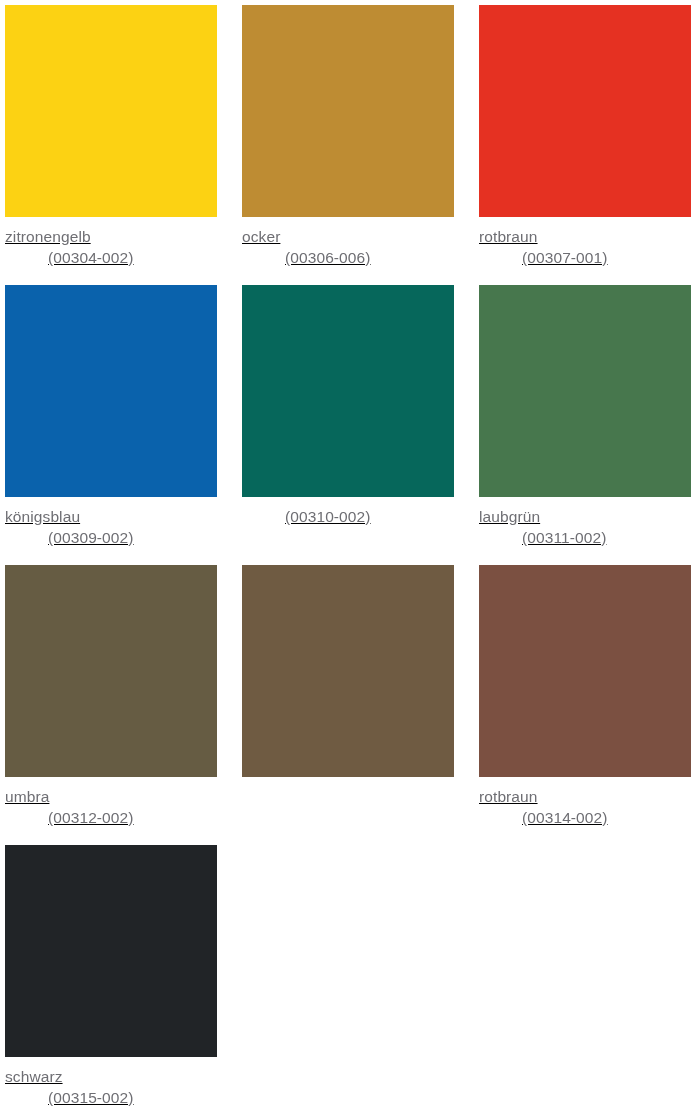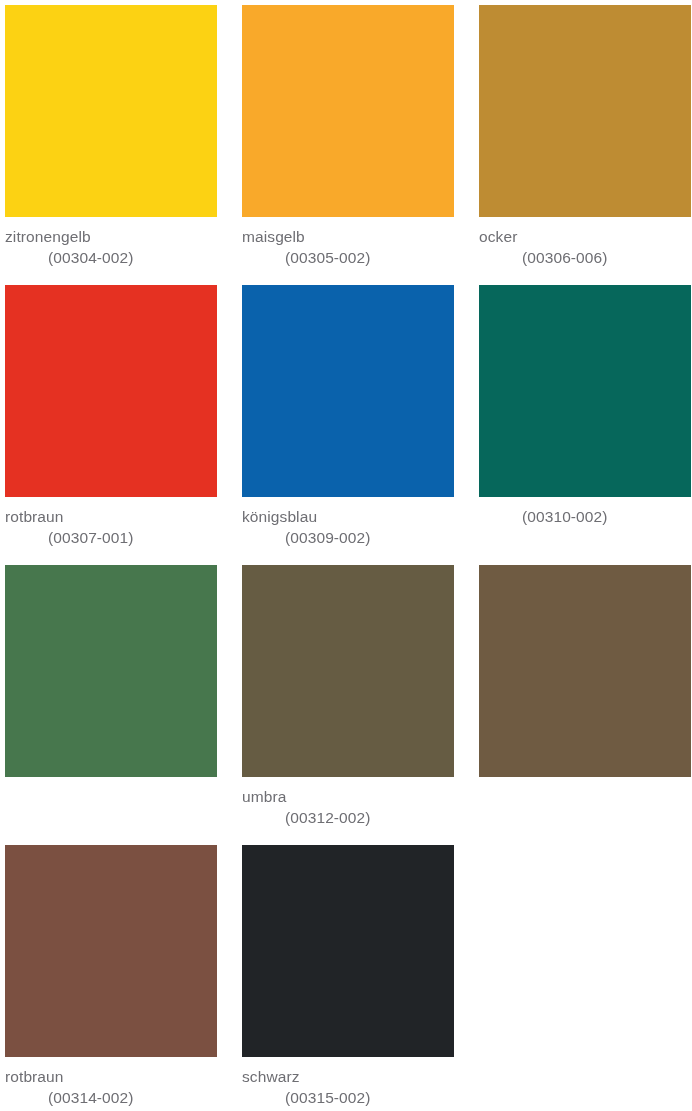--- a/index.html
+++ b/index.html
@@ -25,20 +25,21 @@
     grid-auto-rows: 280px;
     column-gap: 0px;
     row-gap: 0px;
   }
 
   .swatch-cell {
     width: 201px;
     height: 280px;
     box-sizing: border-box;
     position: relative;
+    text-decoration: underline;
   }
 
   .swatch-chip {
     width: 212px;
     height: 212px;
     display: block;
     background: #cccccc;
   }
 
   .swatch-caption {
@@ -66,27 +67,20 @@
 
 <div class="palette-grid" id="palette-grid">
     <div class="swatch-cell">
     <div class="swatch-chip" title="zitronengelb" style="background: rgb(252, 210, 19);"></div>
     <div class="swatch-caption">
       <span class="swatch-name">zitronengelb</span>
       <span class="swatch-code">(00304-002)</span>
     </div>
   </div>
     <div class="swatch-cell">
-    <div class="swatch-chip" title="maisgelb" style="background: rgb(249, 169, 42);"></div>
-    <div class="swatch-caption">
-      <span class="swatch-name">maisgelb</span>
-      <span class="swatch-code">(00305-002)</span>
-    </div>
-  </div>
-    <div class="swatch-cell">
     <div class="swatch-chip" title="ocker" style="background: rgb(190, 140, 51);"></div>
     <div class="swatch-caption">
       <span class="swatch-name">ocker</span>
       <span class="swatch-code">(00306-006)</span>
     </div>
   </div>
     <div class="swatch-cell">
     <div class="swatch-chip" title="signalrot" style="background: rgb(229, 49, 34);"></div>
     <div class="swatch-caption">
       <span class="swatch-name">rotbraun</span>
@@ -101,20 +95,24 @@
     </div>
   </div>
     <div class="swatch-cell">
     <div class="swatch-chip" title="smaragdgrün" style="background: rgb(6, 103, 91);"></div>
     <div class="swatch-caption">
       <span class="swatch-code">(00310-002)</span>
     </div>
   </div>
     <div class="swatch-cell">
     <div class="swatch-chip" title="laubgrün" style="background: rgb(71, 119, 77);"></div>
+    <div class="swatch-caption">
+      <span class="swatch-name">laubgrün</span>
+      <span class="swatch-code">(00311-002)</span>
+    </div>
   </div>
     <div class="swatch-cell">
     <div class="swatch-chip" title="umbra" style="background: rgb(102, 92, 67);"></div>
     <div class="swatch-caption">
       <span class="swatch-name">umbra</span>
       <span class="swatch-code">(00312-002)</span>
     </div>
   </div>
     <div class="swatch-cell">
     <div class="swatch-chip" title="zigarrenbraun" style="background: rgb(111, 91, 66);"></div>

